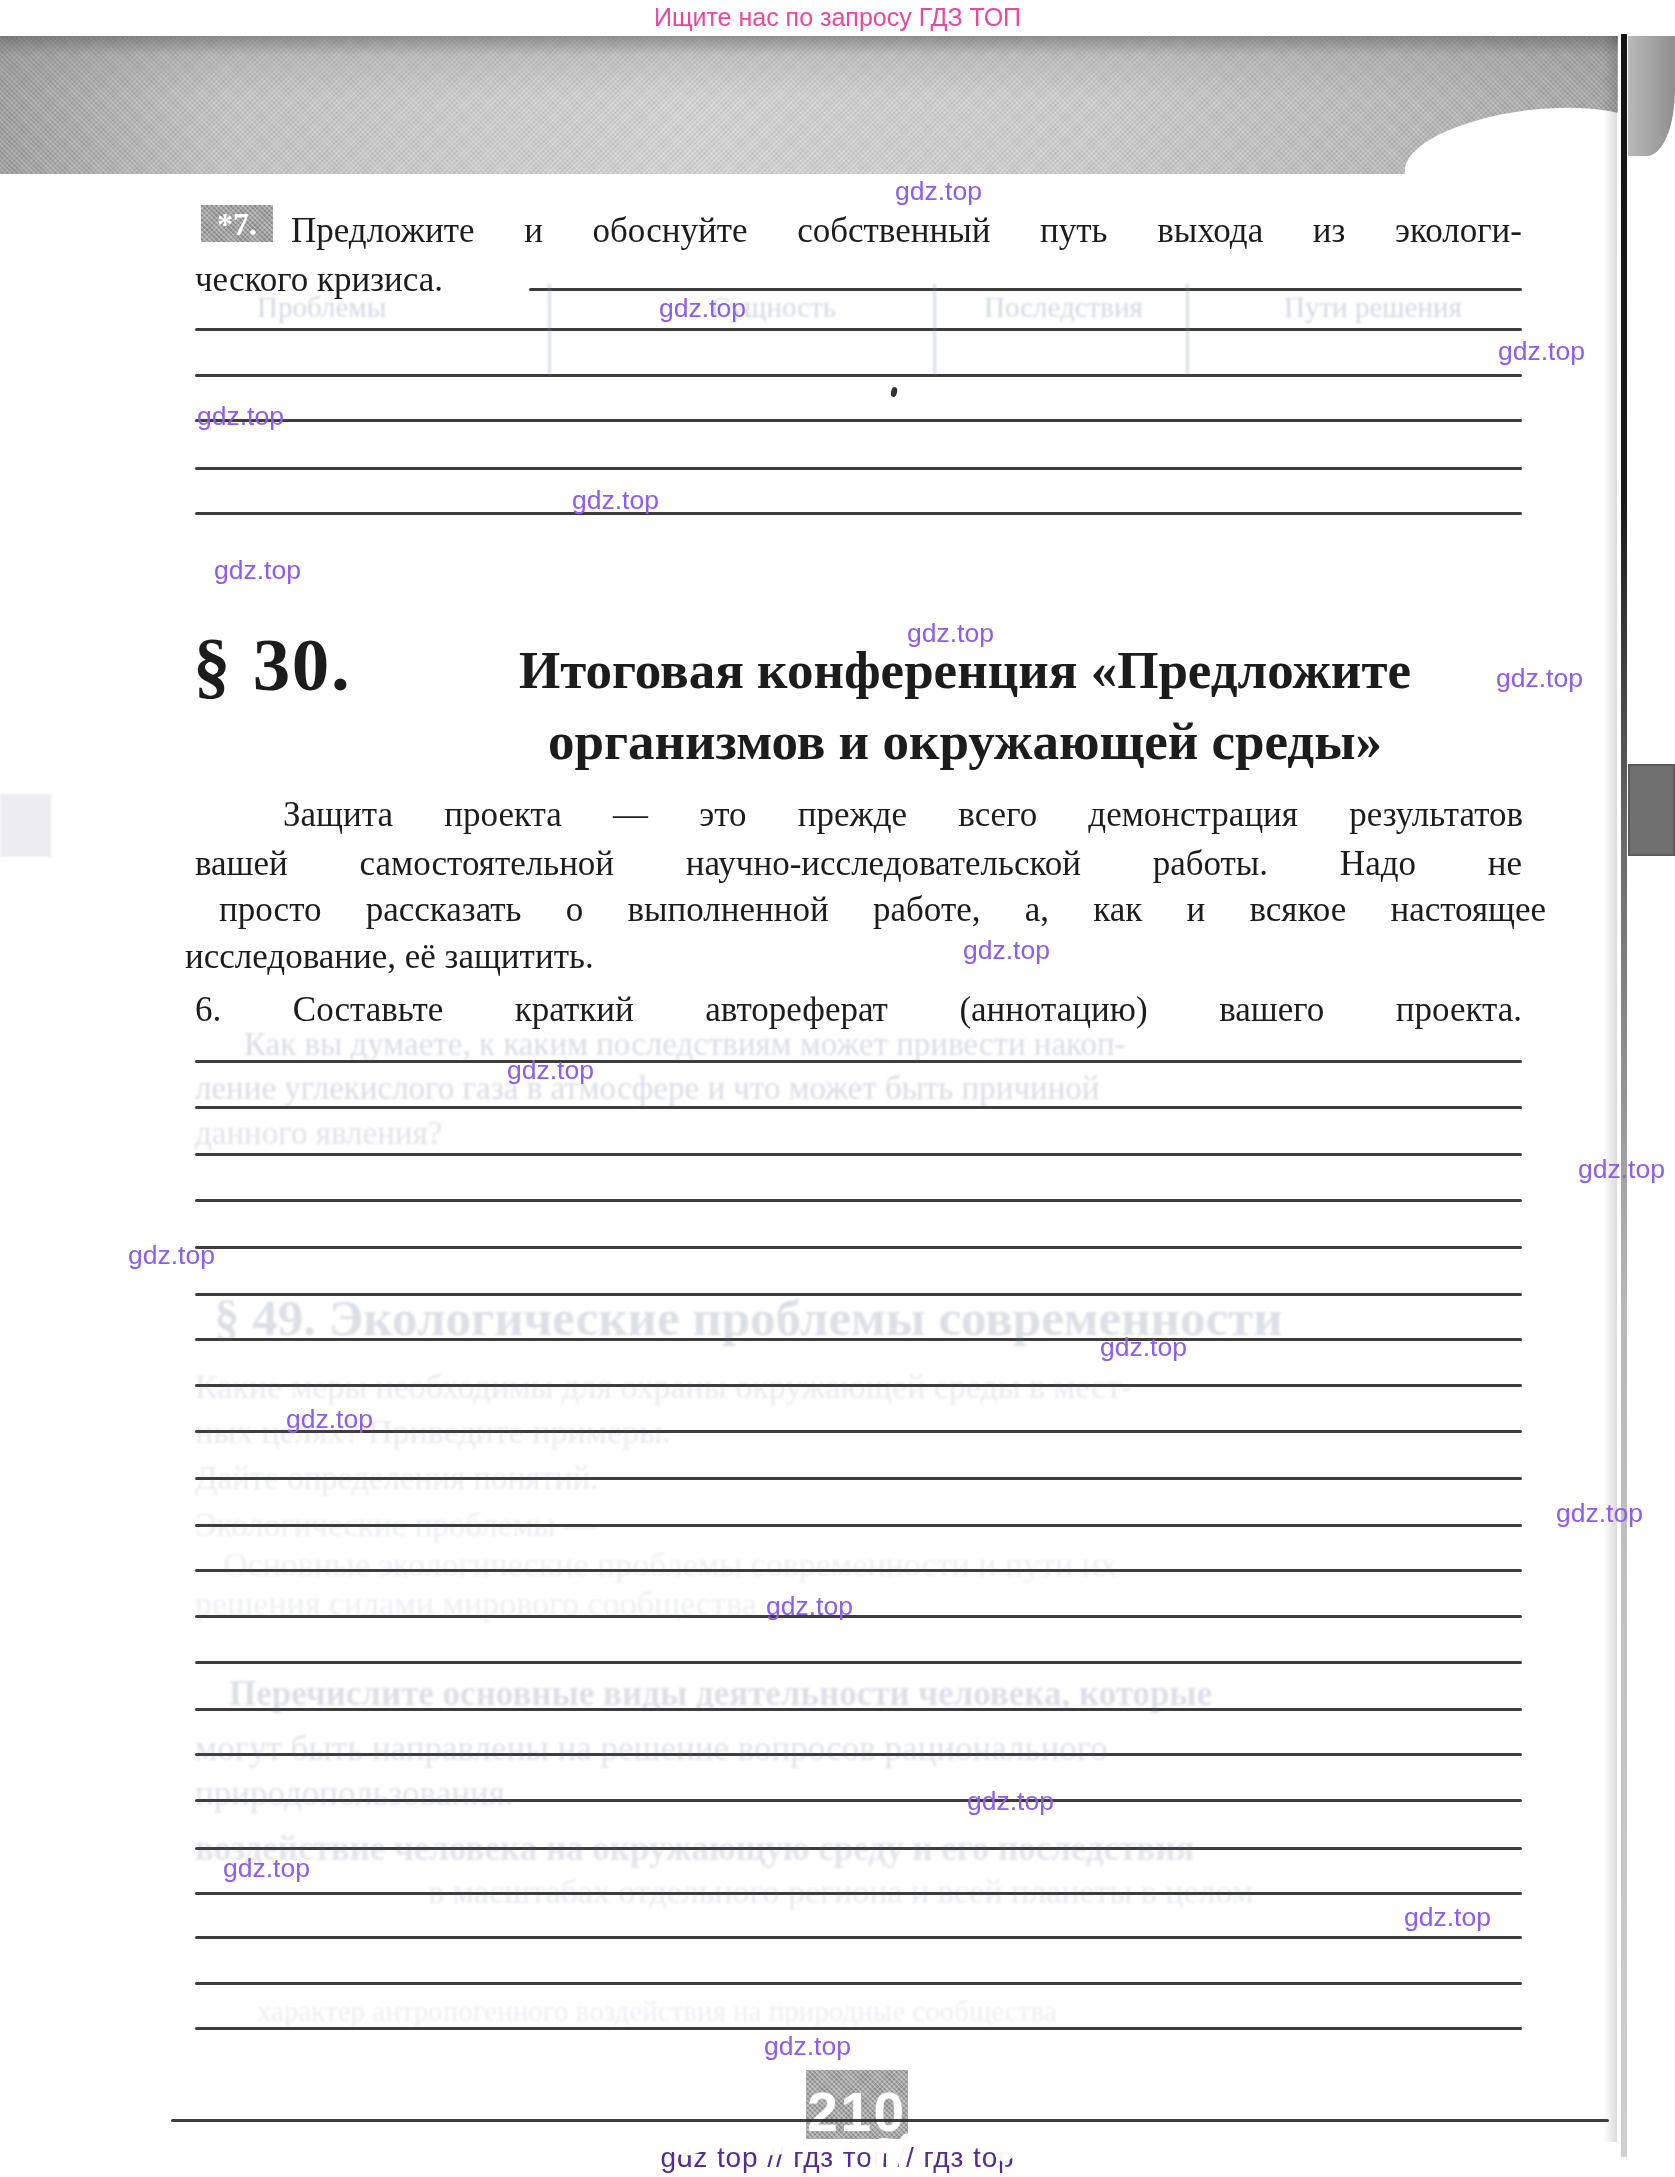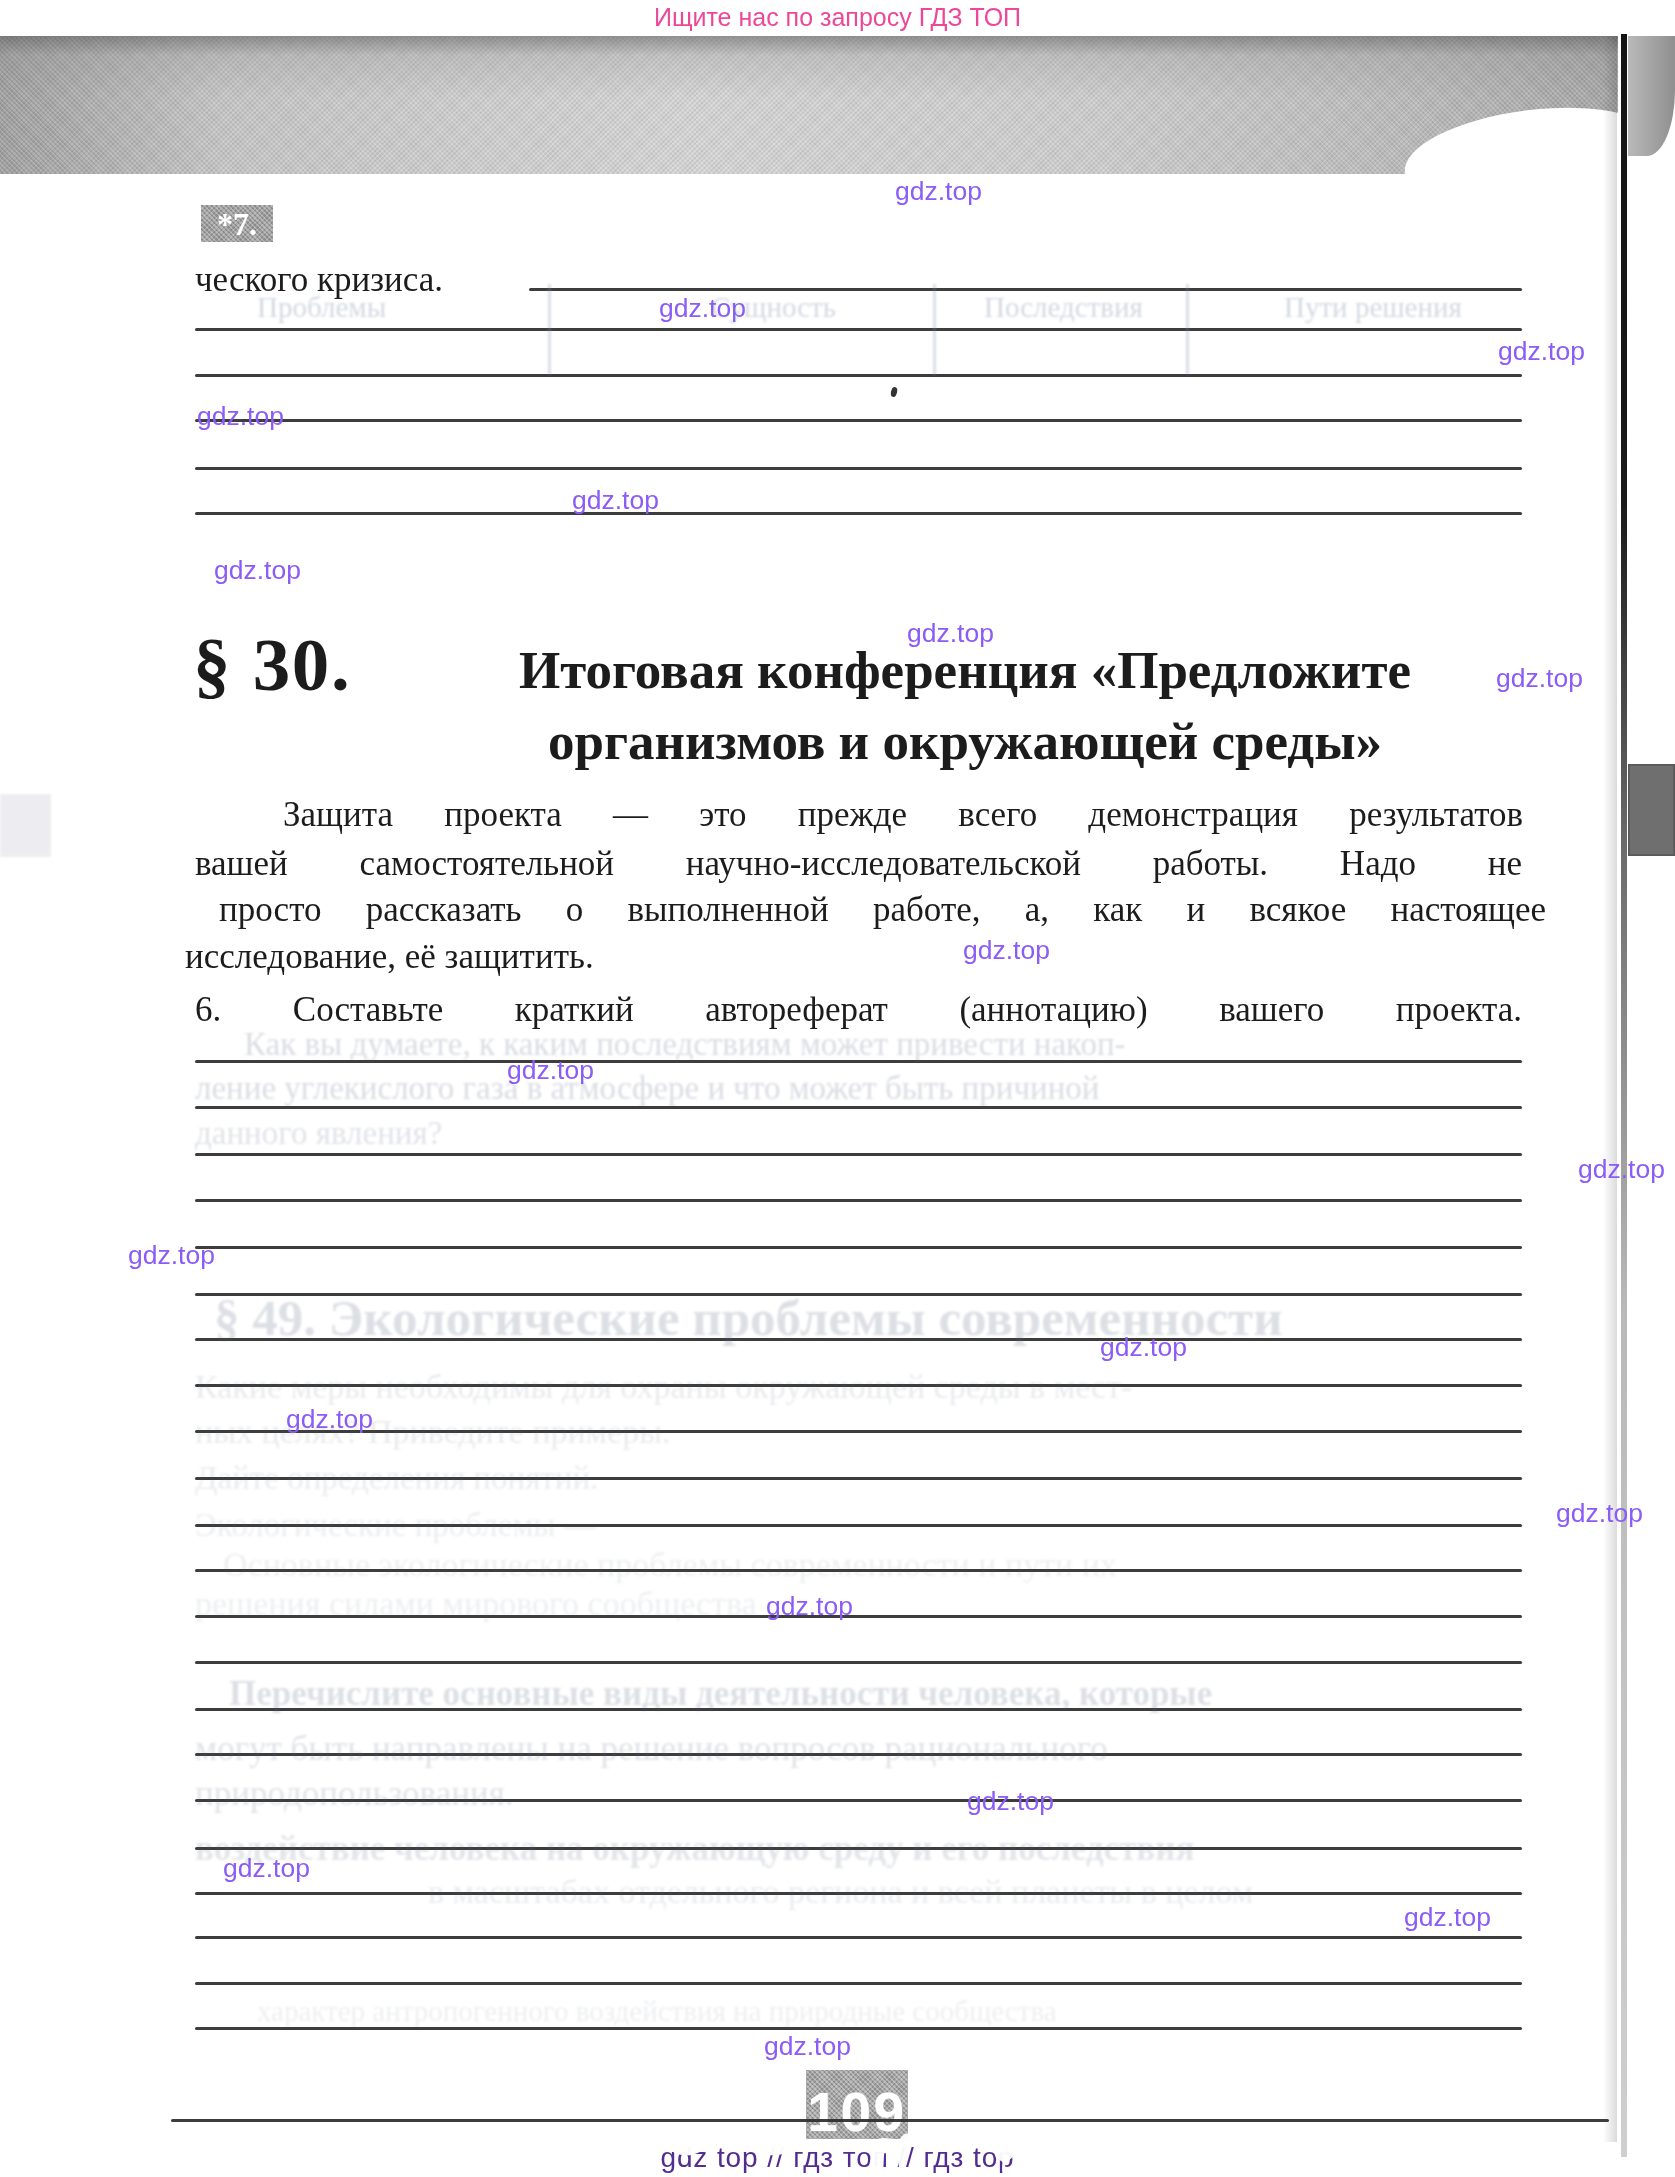--- a/index.html
+++ b/index.html
@@ -79,37 +79,38 @@
   <div class="abs band" id="band"></div>
   <div class="abs band-curl"></div>
 
   <div class="abs edge-shadow"></div>
   <div class="abs gutter-line"></div>
   <div class="abs sliver-band"></div>
   <div class="abs sliver-dark"></div>
   <div class="abs left-patch"></div>
 
   <div class="abs badge">*7.</div>
+  <div class="abs serif bodyline just" style="top:210px;left:291px;width:1231px;">Предложите и обоснуйте собственный путь выхода из экологи-</div>
   <div class="abs serif bodyline" style="top:259px;left:195px;">ческого кризиса.</div>
 
   <div class="abs serif sec-num">§ 30.</div>
   <div class="abs serif sec-title1">Итоговая конференция «Предложите</div>
   <div class="abs serif sec-title2">организмов и окружающей среды»</div>
 
   <div class="abs serif bodyline just" style="top:794px;left:283px;width:1240px;">Защита проекта — это прежде всего демонстрация результатов</div>
   <div class="abs serif bodyline just" style="top:843px;left:195px;width:1327px;">вашей самостоятельной научно-исследовательской работы. Надо не</div>
   <div class="abs serif bodyline just" style="top:889px;left:195px;width:1327px;margin-left:24px;">просто рассказать о выполненной работе, а, как и всякое настоящее</div>
   <div class="abs serif bodyline" style="top:936px;left:185px;">исследование, её защитить.</div>
 
   <div class="abs serif bodyline just" style="top:989px;left:195px;width:1327px;">6. Составьте краткий автореферат (аннотацию) вашего проекта.</div>
 
   <div class="abs speck"></div>
 
   <div class="abs pagebox">
-    <div class="pagenum">109</div>
+    <div class="pagenum">210</div>
   </div>
 
   <div class="abs footer-line" style="color: rgb(83, 44, 143);">gdz top  //  гдз топ  //  гдз top</div>
 <div class="rline" style="left: 529px; top: 288px; width: 993px;"></div>
     <div class="rline" style="left: 195px; top: 328px; width: 1327px;"></div>
     <div class="rline" style="left: 195px; top: 374px; width: 1327px;"></div>
     <div class="rline" style="left: 195px; top: 419px; width: 1327px;"></div>
     <div class="rline" style="left: 195px; top: 467px; width: 1327px;"></div>
     <div class="rline" style="left: 195px; top: 512px; width: 1327px;"></div>
     <div class="rline" style="left: 195px; top: 1060px; width: 1327px;"></div>

